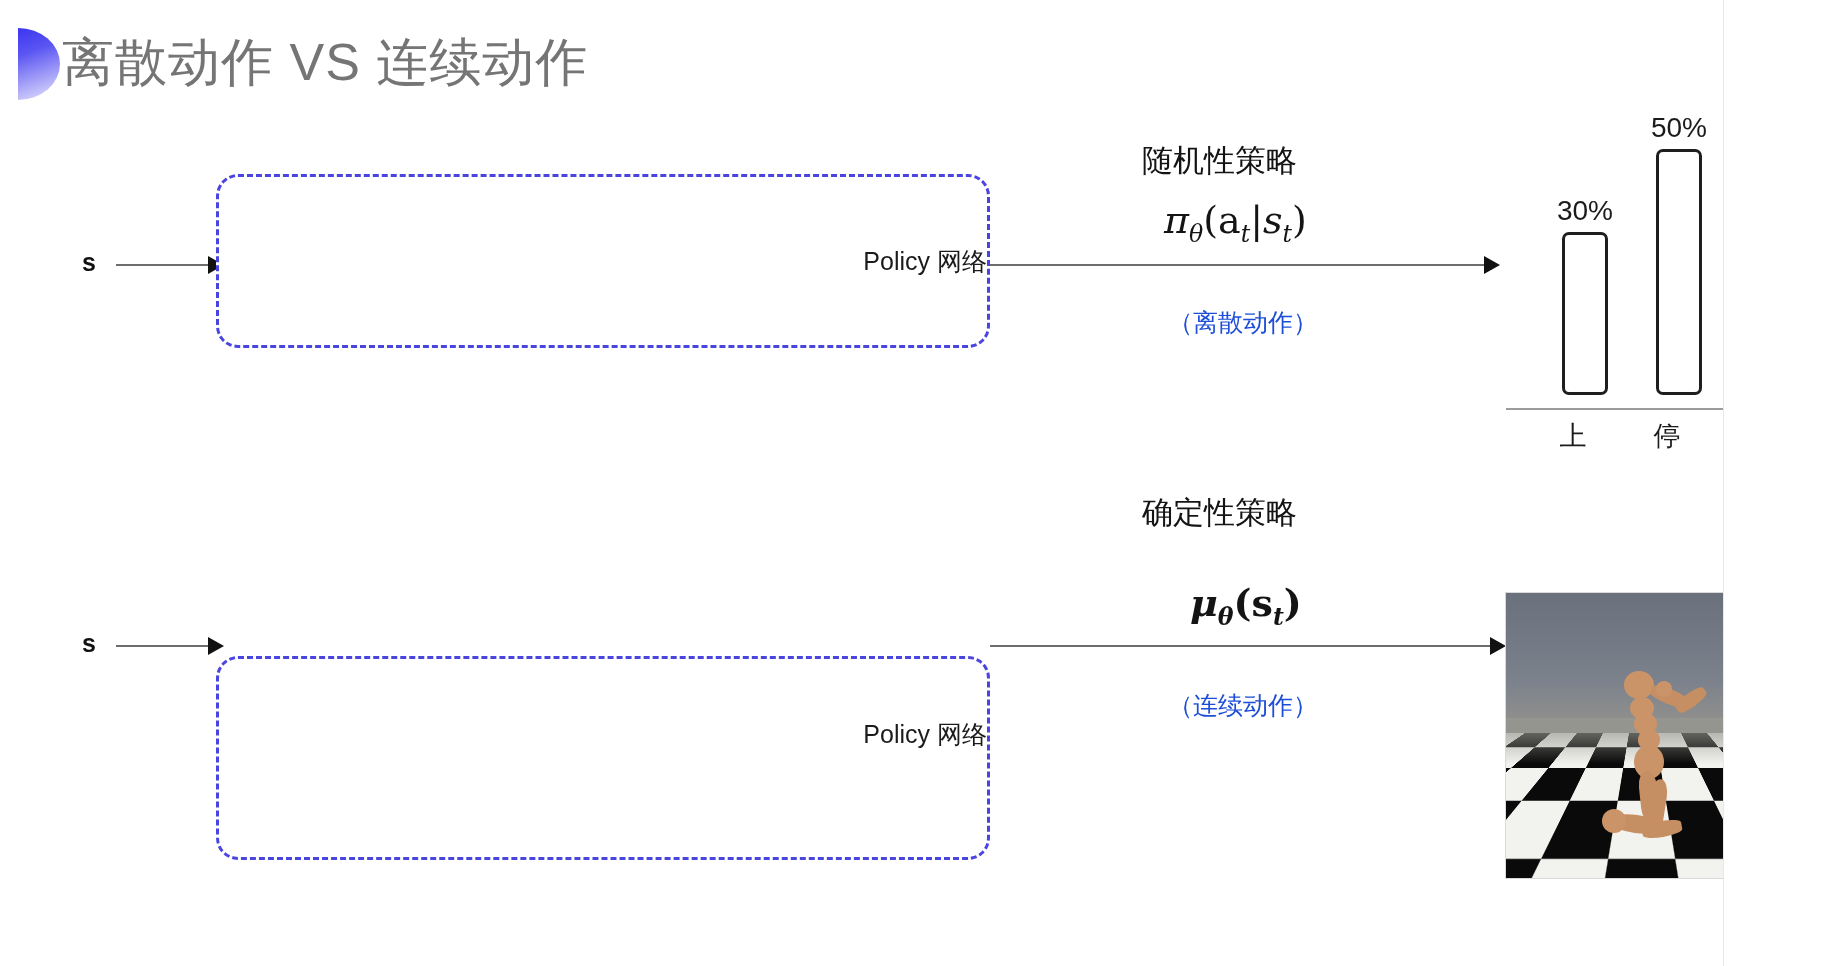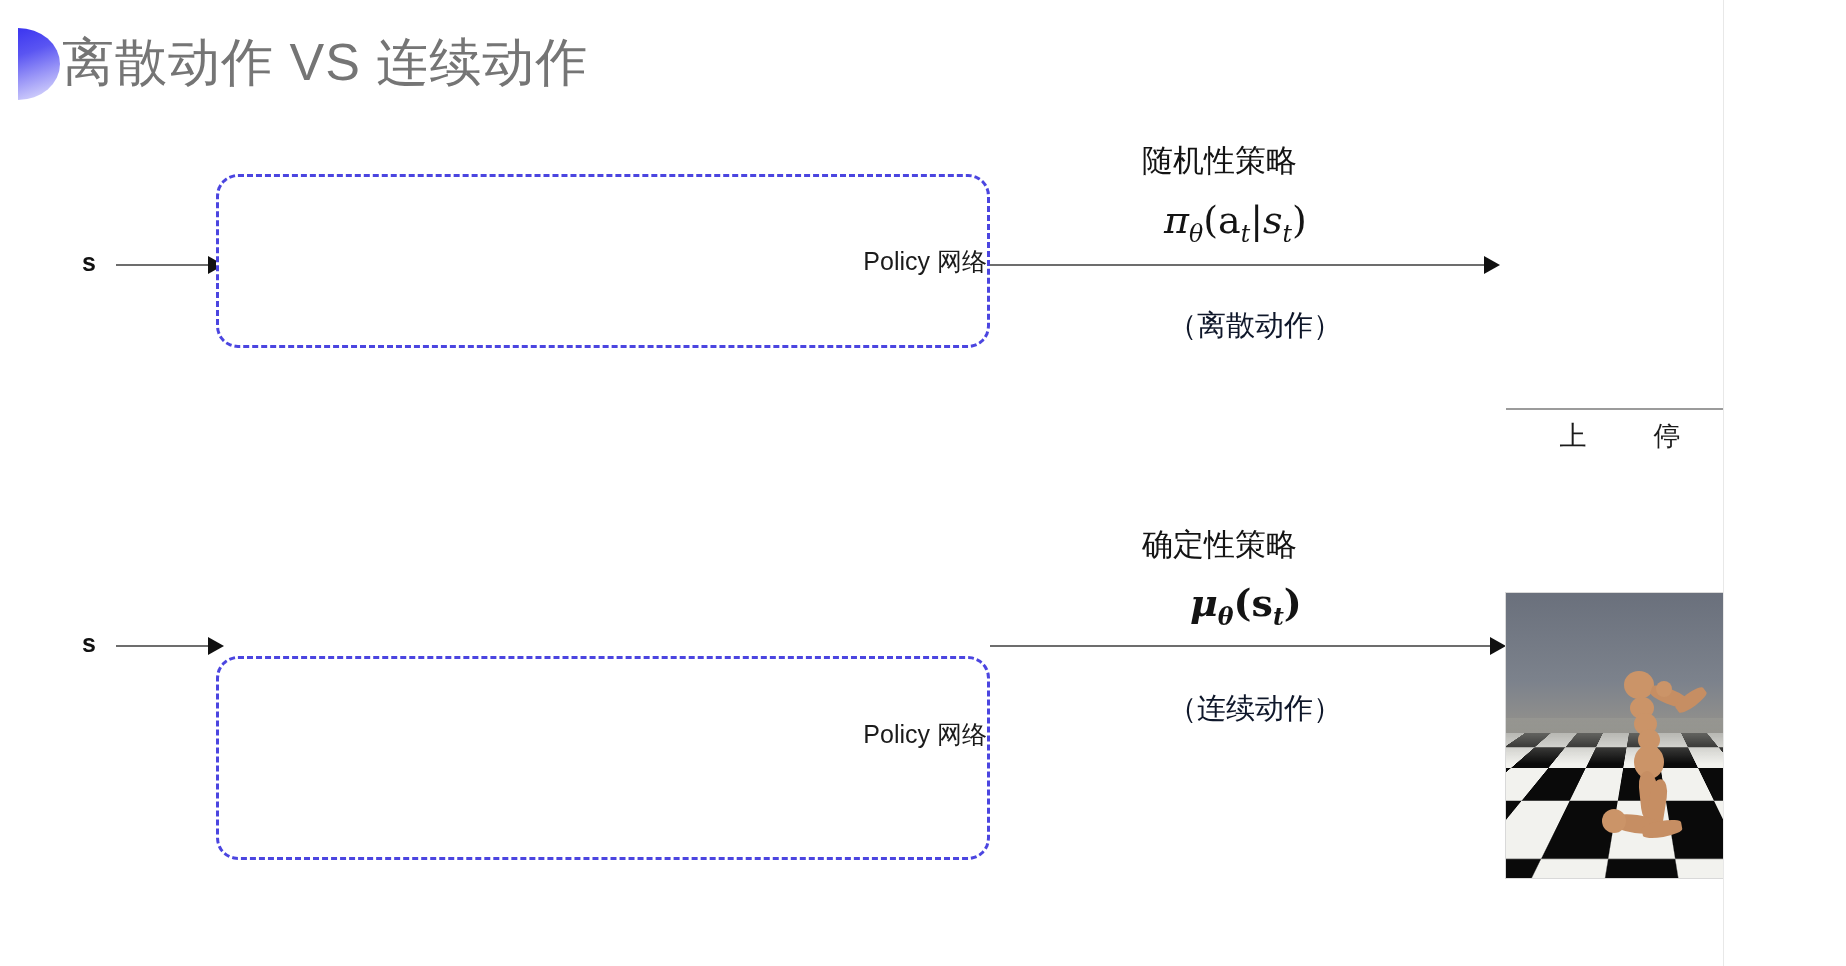--- a/index.html
+++ b/index.html
@@ -101,22 +101,22 @@
   .mid-formula .sub {
     font-size: 0.62em;
     vertical-align: sub;
     font-style: italic;
   }
   .mid-formula .upr {
     font-style: normal;
   }
   .mid-note {
     position: absolute;
-    font-size: 29px;
-    color: #0f172a;
+    font-size: 25px;
+    color: #1d4ed8;
     white-space: nowrap;
   }
 
   
   #bar-chart {
     position: absolute;
     left: 1528px;
     top: 95px;
     width: 300px;
     height: 300px;
@@ -231,42 +231,50 @@
   <div class="mid-title" style="left:1142px; top:140px;">随机性策略</div>
 
   <div class="mid-formula" style="left:1164px; top:198px;">
     <span>π</span><span class="sub">θ</span><span class="upr">(a</span><span class="sub">t</span><span>|s</span><span class="sub">t</span><span class="upr">)</span>
   </div>
 
   <div class="mid-note" style="left:1168px; top:306px;">（离散动作）</div>
 
   <div id="bar-chart">
 
-
+    <div class="bar-wrap" style="left:34px; width:46px; height:300px;">
+      <div class="bar" style="height:163px;"></div>
+      <div class="bar-value" style="bottom:168px;">30%</div>
+    </div>
+
+    <div class="bar-wrap" style="left:128px; width:46px; height:300px;">
+      <div class="bar" style="height:246px;"></div>
+      <div class="bar-value" style="bottom:251px;">50%</div>
+    </div>
 
   </div>
 
   <div id="bar-axis"></div>
 
   <div class="bar-cat" style="left:1540px; width:66px;">上</div>
   <div class="bar-cat" style="left:1634px; width:66px;">停</div>
   <div class="bar-cat" style="left:1728px; width:66px;">下</div>
 
   <div class="s-label" style="left:82px; top:629px;">s</div>
   <div class="arrow-line" style="left:116px; top:645px; width:98px;"></div>
   <div class="arrow-head" style="left:208px; top:637px;"></div>
 
   <div class="policy-box" style="left:216px; top:656px; width:774px; height:204px; top:656px;">
     <div class="policy-label" style="top:38%;">Policy 网络</div>
   </div>
 
   <div class="arrow-line" style="left:990px; top:645px; width:506px;"></div>
   <div class="arrow-head" style="left:1490px; top:637px;"></div>
 
-  <div class="mid-title" style="left:1142px; top:524px;">确定性策略</div>
+  <div class="mid-title" style="left:1142px; top:492px;">确定性策略</div>
 
   <div class="mid-formula" style="left:1190px; top:580px;font-weight:bold;">
     <span>μ</span><span class="sub">θ</span><span class="upr">(s</span><span class="sub">t</span><span class="upr">)</span>
   </div>
 
   <div class="mid-note" style="left:1168px; top:689px;">（连续动作）</div>
 
   <div id="sim-image">
     <div id="sim-sky"></div>
     <div id="sim-floor"></div>

